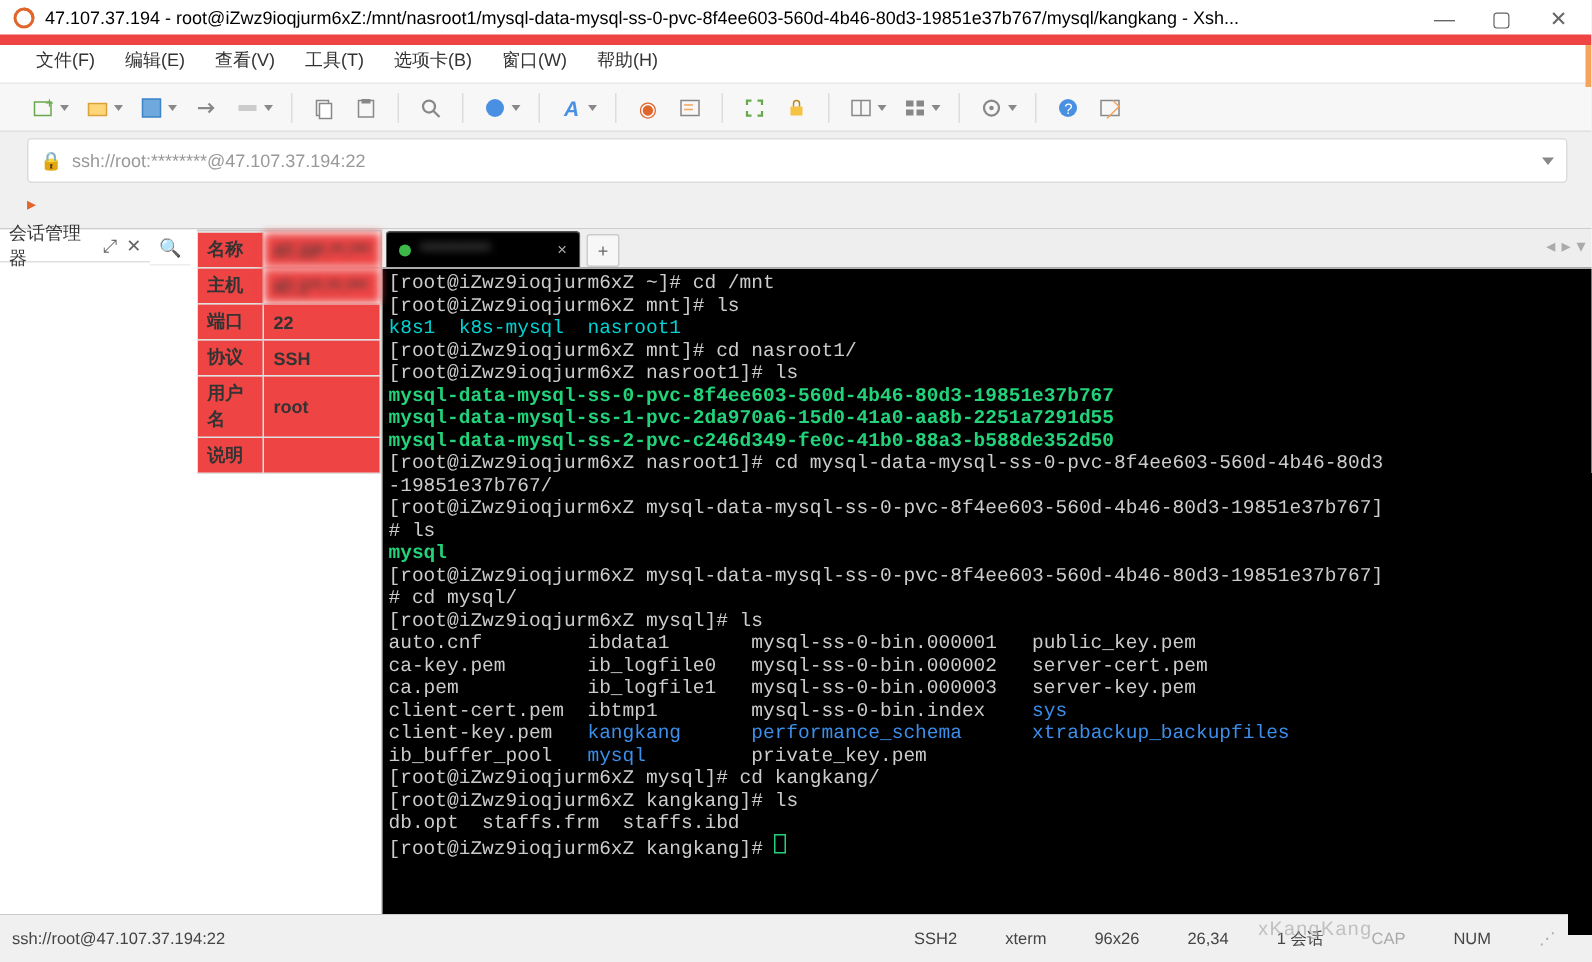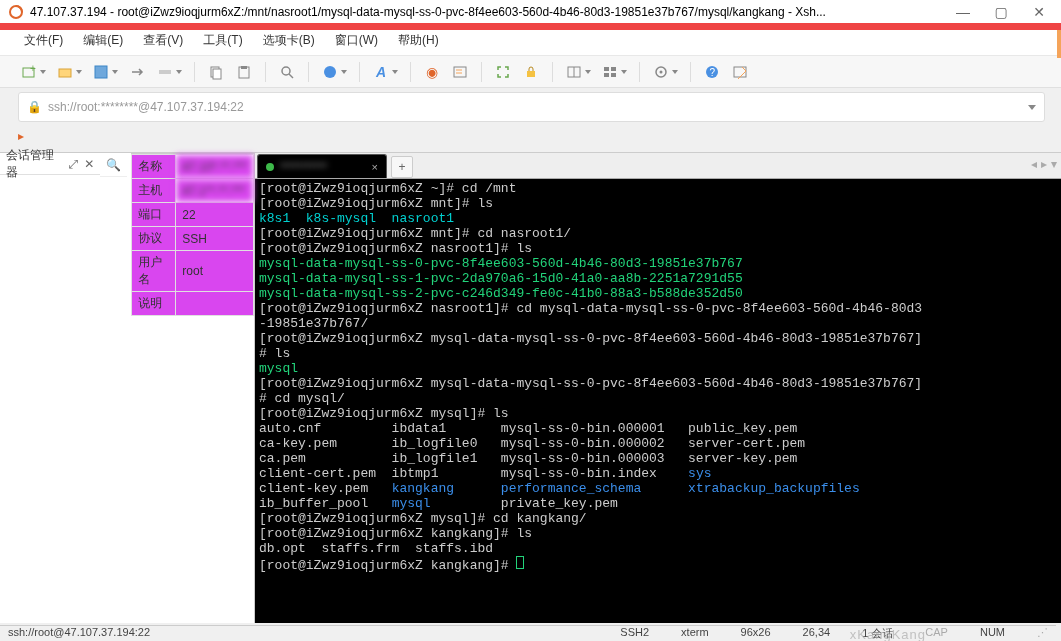--- a/index.html
+++ b/index.html
@@ -39,41 +39,41 @@
 .tree-node { display: flex; align-items: center; height: 18px; padding-left: 4px; cursor: pointer; }
 .tree-node.indent1 { padding-left: 34px; }
 .tree-node .exp { width: 12px; color: #666; }
 .tree-node .ficon { width: 16px; height: 14px; margin-right: 4px; display: flex; align-items: center; justify-content: center; }
 .folder-ic { width: 14px; height: 11px; background: #ffd57a; border: 1px solid #d9a33a; border-radius: 1px; }
 .swirl-ic { color: #e0662b; font-size: 13px; }
 .blur { filter: blur(3px); }
 
 .propgrid { border-top: 1px solid #ccc; font-size: 12px; }
 .propgrid table { width: 100%; border-collapse: collapse; }
-.propgrid td { border: 1px solid #e0e0e0; padding: 3px 6px; background: #d946ef; }
+.propgrid td { border: 1px solid #e0e0e0; padding: 3px 6px; background: #ef4444; font-weight: bold; }
 .propgrid td:first-child { width: 55%; color: #333; }
 .propgrid td:last-child { color: #333; }
 
 .termwrap { flex: 1; display: flex; flex-direction: column; background: #fff; }
 .tabstrip { height: 26px; background: #eee; display: flex; align-items: flex-end; padding-left: 2px; border-bottom: 1px solid #aaa; position: relative; }
 .tab { height: 24px; min-width: 130px; background: #000; color: #ccc; border: 1px solid #555; border-bottom: none; border-radius: 3px 3px 0 0; display: flex; align-items: center; padding: 0 8px; font-size: 11px; gap: 6px; position: relative; }
 .tab .dot { width: 8px; height: 8px; border-radius: 50%; background: #3db94a; }
 .tab .tabblur { filter: blur(3px); flex: 1; color: #aaa; }
 .tab .x { color: #aaa; cursor: pointer; }
 .addtab { width: 22px; height: 22px; display: flex; align-items: center; justify-content: center; color: #666; border: 1px solid #ccc; margin-left: 4px; background: #f7f7f7; cursor: pointer; border-radius: 2px; }
 .tabstrip .navr { position: absolute; right: 4px; top: 4px; display: flex; gap: 4px; color: #aaa; }
 
 .terminal { flex: 1; background: #000000; color: #ccc; font-family: "Consolas", "Courier New", monospace; font-size: 13px; line-height: 15px; padding: 2px 4px; white-space: pre; overflow: hidden; }
 .terminal .cy { color: #00d1d1; }
-.terminal .gr { color: #22d37a; }
+.terminal .gr { color: #22d37a; font-weight: bold; }
 .terminal .bl { color: #3b8eea; }
 .terminal .wh { color: #ccc; }
 .terminal .cursor { display: inline-block; width: 8px; height: 13px; border: 1px solid #22d37a; }
 
-.statusbar { position: absolute; bottom: 0; left: 0; right: 5px; height: 16px; background: #f0f0f0; border-top: 1px solid #ccc; display: flex; padding: 0 8px; font-size: 11px; color: #444; }
+.statusbar { position: absolute; bottom: 0; left: 0; right: 16px; height: 32px; background: #f0f0f0; border-top: 1px solid #ccc; display: flex; align-items: center; padding: 0 8px; font-size: 11px; color: #444; }
 .statusbar .spacer { flex: 1; }
 .statusbar .seg { margin-left: 32px; }
 .statusbar .watermark { position: absolute; right: 130px; top: 1px; color: rgba(160,160,160,0.6); font-size: 13px; letter-spacing: 1px; }
 
 .accent-right { position: absolute; top: 30px; right: 0; width: 4px; height: 28px; background: #f5a45a; }
 </style>
 </head>
 <body>
 
 <div class="titlebar">

